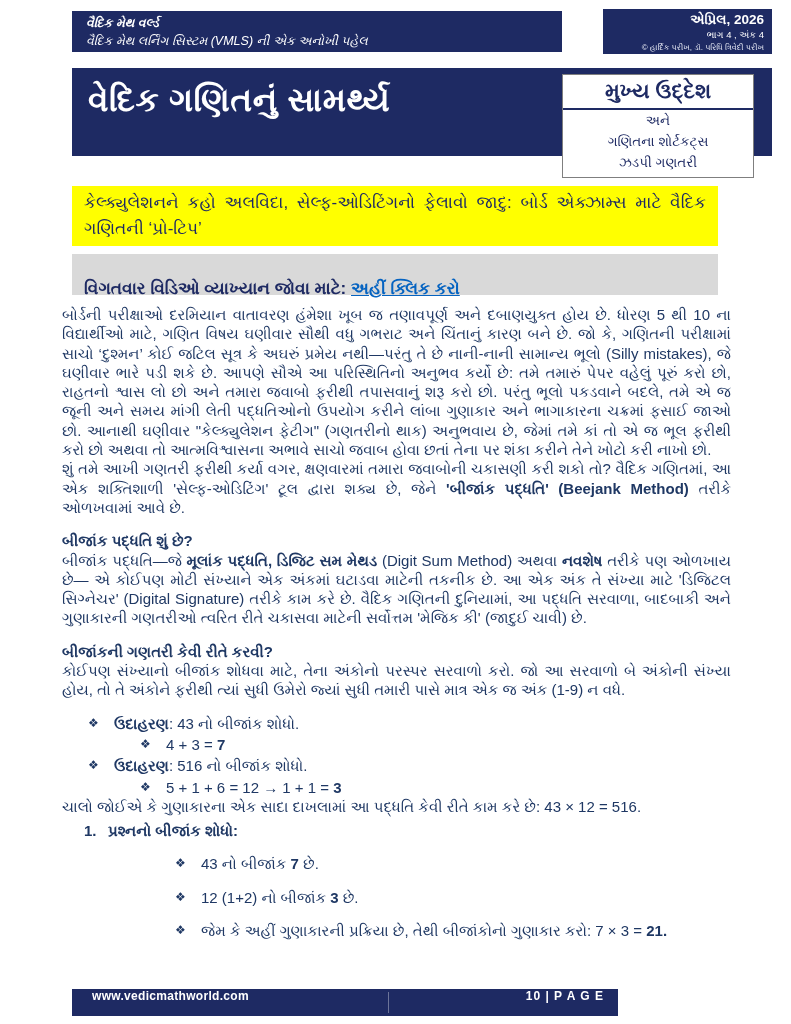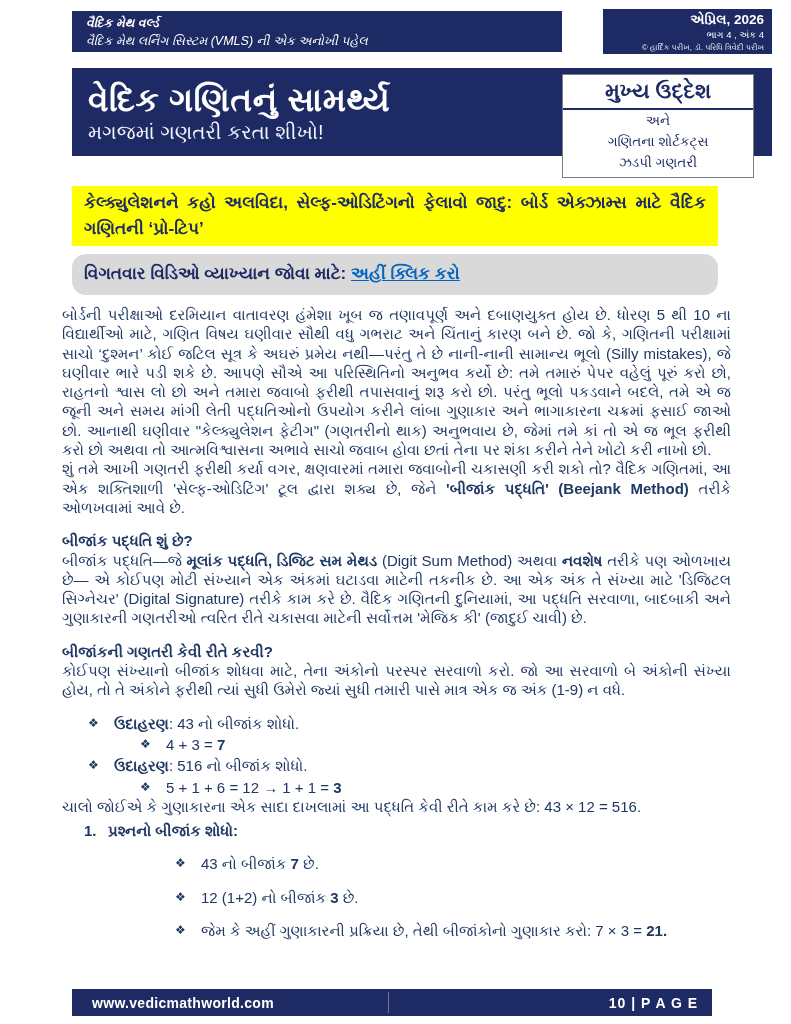--- a/index.html
+++ b/index.html
@@ -37,27 +37,27 @@
     background:#ffffff; border:1px solid #7f7f7f; color:#1e2a63; text-align:center;
   }
   .aim-heading {
     font-size:21px; font-weight:bold; line-height:26px; padding:3px 4px 4px;
     border-bottom:2px solid #1e2a63;
   }
   .aim-line { font-size:13.5px; line-height:21px; }
   
   .banner {
     position:absolute; left:72px; top:182px; width:646px; height:60px;
-    background:#ffff00; color:#1e2a63; font-weight:bold;
+    background:#ffff00; color:#1e2a63; font-weight:normal;
     font-size:17px; line-height:26px; padding:4px 12px; text-align:justify;
   }
   .video-bar {
     position:absolute; left:72px; top:250px; width:646px; height:41px;
     background:#d9d9d9; color:#1e2a63; font-weight:bold;
-    font-size:17px; line-height:31px; padding:4px 12px;border-radius:14px;
+    font-size:17px; line-height:31px; padding:19px 12px;
   }
   .video-link { color:#0563c1; text-decoration:underline; cursor:pointer; }
   
   .body-content {
     position:absolute; left:62px; top:301px; width:669px;
     font-size:15px; line-height:19.3px; text-align:justify;
   }
   .body-content p { margin:0; }
   .mt  { margin-top:14px; }
   h3.sec { font-size:15px; line-height:19.3px; font-weight:bold; margin-top:14px; text-align:left; }
@@ -67,23 +67,23 @@
   .brow .marker { flex:none; width:15px; font-size:12px; line-height:19.3px; }
   .brow .btext { padding-left:11px; }
   .lvl1 { margin-left:26px; }
   .lvl2 { margin-left:78px; }
   .para-intro2 { margin-top:16px; }
   .step-head { display:flex; margin-left:22px; margin-top:5px; font-weight:bold; text-align:left; }
   .step-num { flex:none; width:24px; }
   .step-bullet { margin-left:113px; margin-top:14px; }
   
   .footer {
-    position:absolute; left:72px; top:985px; width:640px; height:27px;
-    background:#1e2a63; color:#ffffff; font-size:14px; font-weight:bold;
-    display:flex; align-items:center;
+    position:absolute; left:72px; top:985px; width:546px; height:27px;
+    background:#1e2a63; color:#ffffff; font-size:12px; font-weight:bold;
+    display:flex; align-items:flex-start;
   }
   .footer .site { padding-left:20px; letter-spacing:0.3px; }
   .footer .divider { position:absolute; left:316px; top:3px; bottom:3px; width:1px; background:rgba(255,255,255,0.35); }
   .footer .pageno { margin-left:auto; padding-right:14px; letter-spacing:1px; }
 </style>
 </head>
 <body>
 
 <div class="page">
 
@@ -92,21 +92,20 @@
     <div class="l2">વૈદિક મેથ લર્નિંગ સિસ્ટમ (VMLS) ની એક અનોખી પહેલ</div>
   </div>
   <div class="masthead-right">
     <div class="mr-date">એપ્રિલ, 2026</div>
     <div class="mr-issue">ભાગ 4 , અંક 4</div>
     <div class="mr-copy">© હાર્દિક પરીખ, ડૉ. પરિધિ ત્રિવેદી પરીખ</div>
   </div>
 
   <div class="title-block">
     <div class="title">વેદિક ગણિતનું સામર્થ્ય</div>
-    <div class="subtitle">મગજમાં ગણતરી કરતા શીખો!</div>
     <div class="aim-box">
       <div class="aim-heading">મુખ્ય ઉદ્દેશ</div>
       <div class="aim-line">અને</div>
       <div class="aim-line">ગણિતના શોર્ટકટ્સ</div>
       <div class="aim-line">ઝડપી ગણતરી</div>
     </div>
   </div>
 
   <div class="banner">કેલ્ક્યુલેશનને કહો અલવિદા, સેલ્ફ-ઓડિટિંગનો ફેલાવો જાદુ: બોર્ડ એક્ઝામ્સ માટે વૈદિક ગણિતની ‘પ્રો-ટિપ’</div>
 

